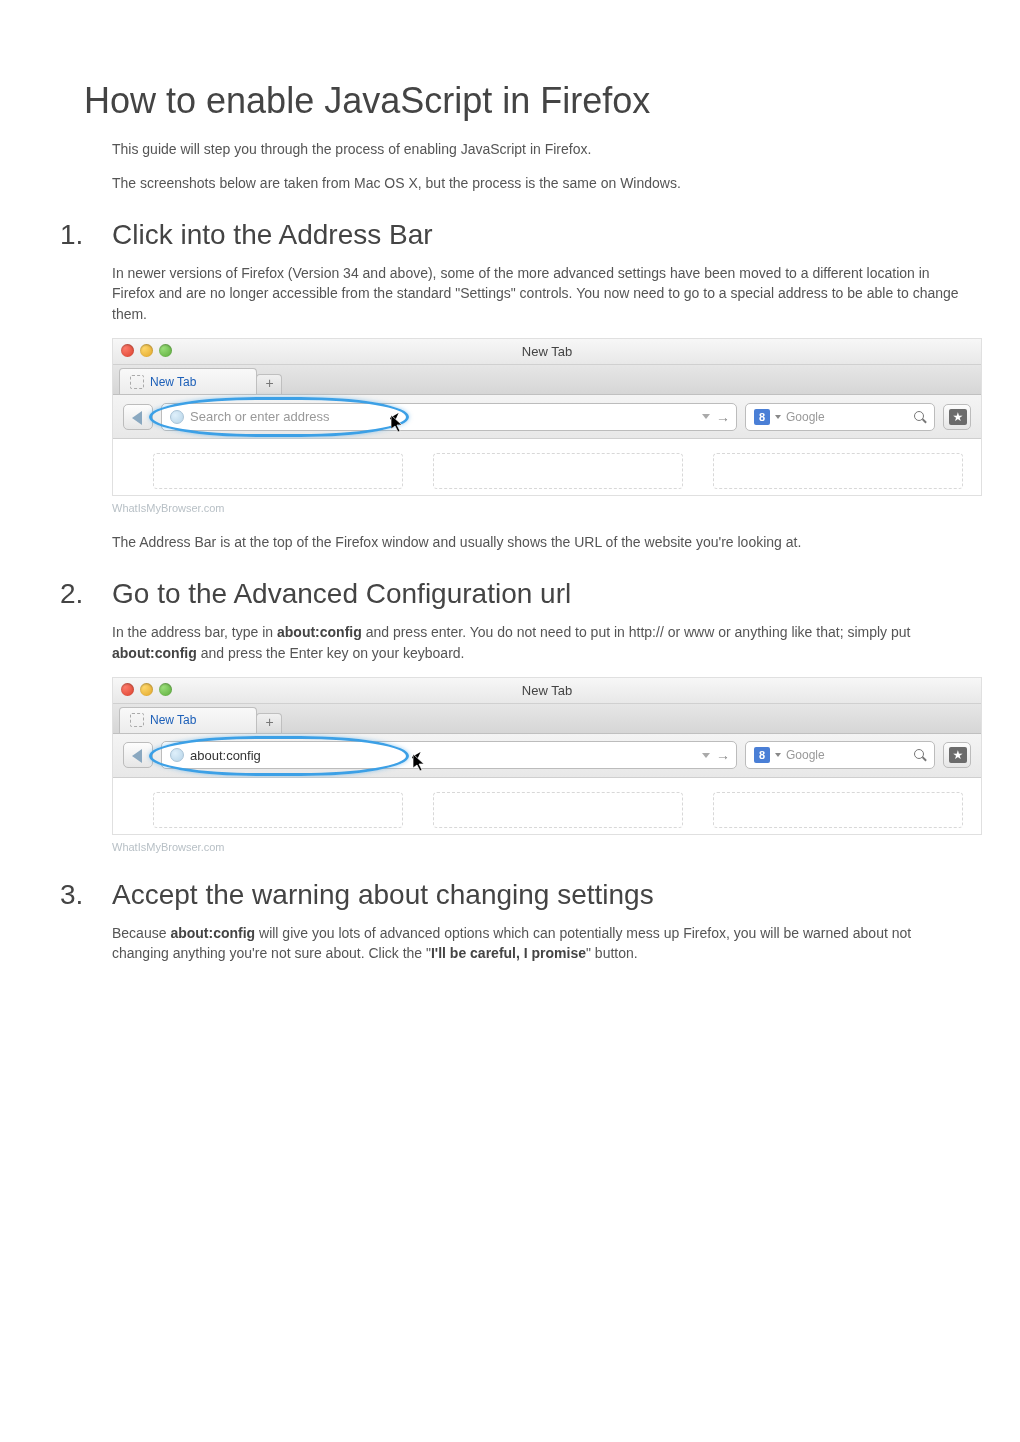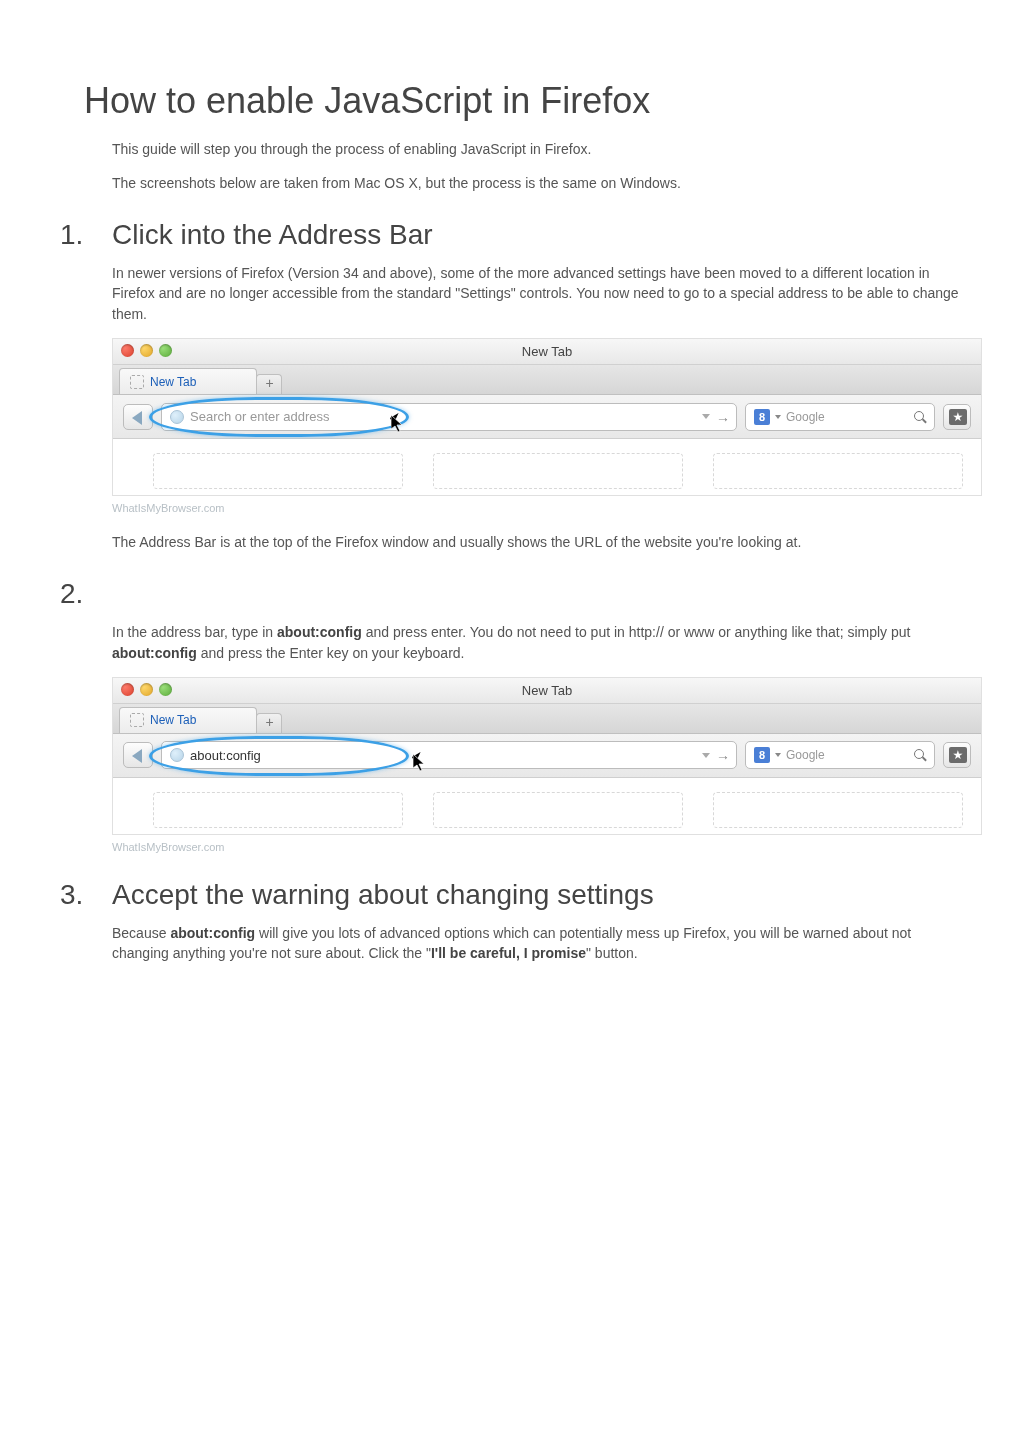--- a/index.html
+++ b/index.html
@@ -385,20 +385,21 @@
       <div class="tile" style="left:600px;"></div>
     </div>
   </div>
 </div>
 <div class="watermark">WhatIsMyBrowser.com</div>
 
 <p class="step-para">The Address Bar is at the top of the Firefox window and usually shows the URL of the website you're looking at.</p>
 
 <h2 class="step-heading">
   <span class="step-num">2.</span>
+  <span>Go to the Advanced Configuration url</span>
 </h2>
 <p class="step-para">In the address bar, type in <strong>about:config</strong> and press enter. You do not need to put in http:// or www or anything like that; simply put <strong>about:config</strong> and press the Enter key on your keyboard.</p>
 
 <div class="screenshot-wrap">
   <div class="shot">
     <div class="shot-titlebar">
       <div class="traffic-lights">
         <div class="tl red"></div>
         <div class="tl yel"></div>
         <div class="tl grn"></div>

